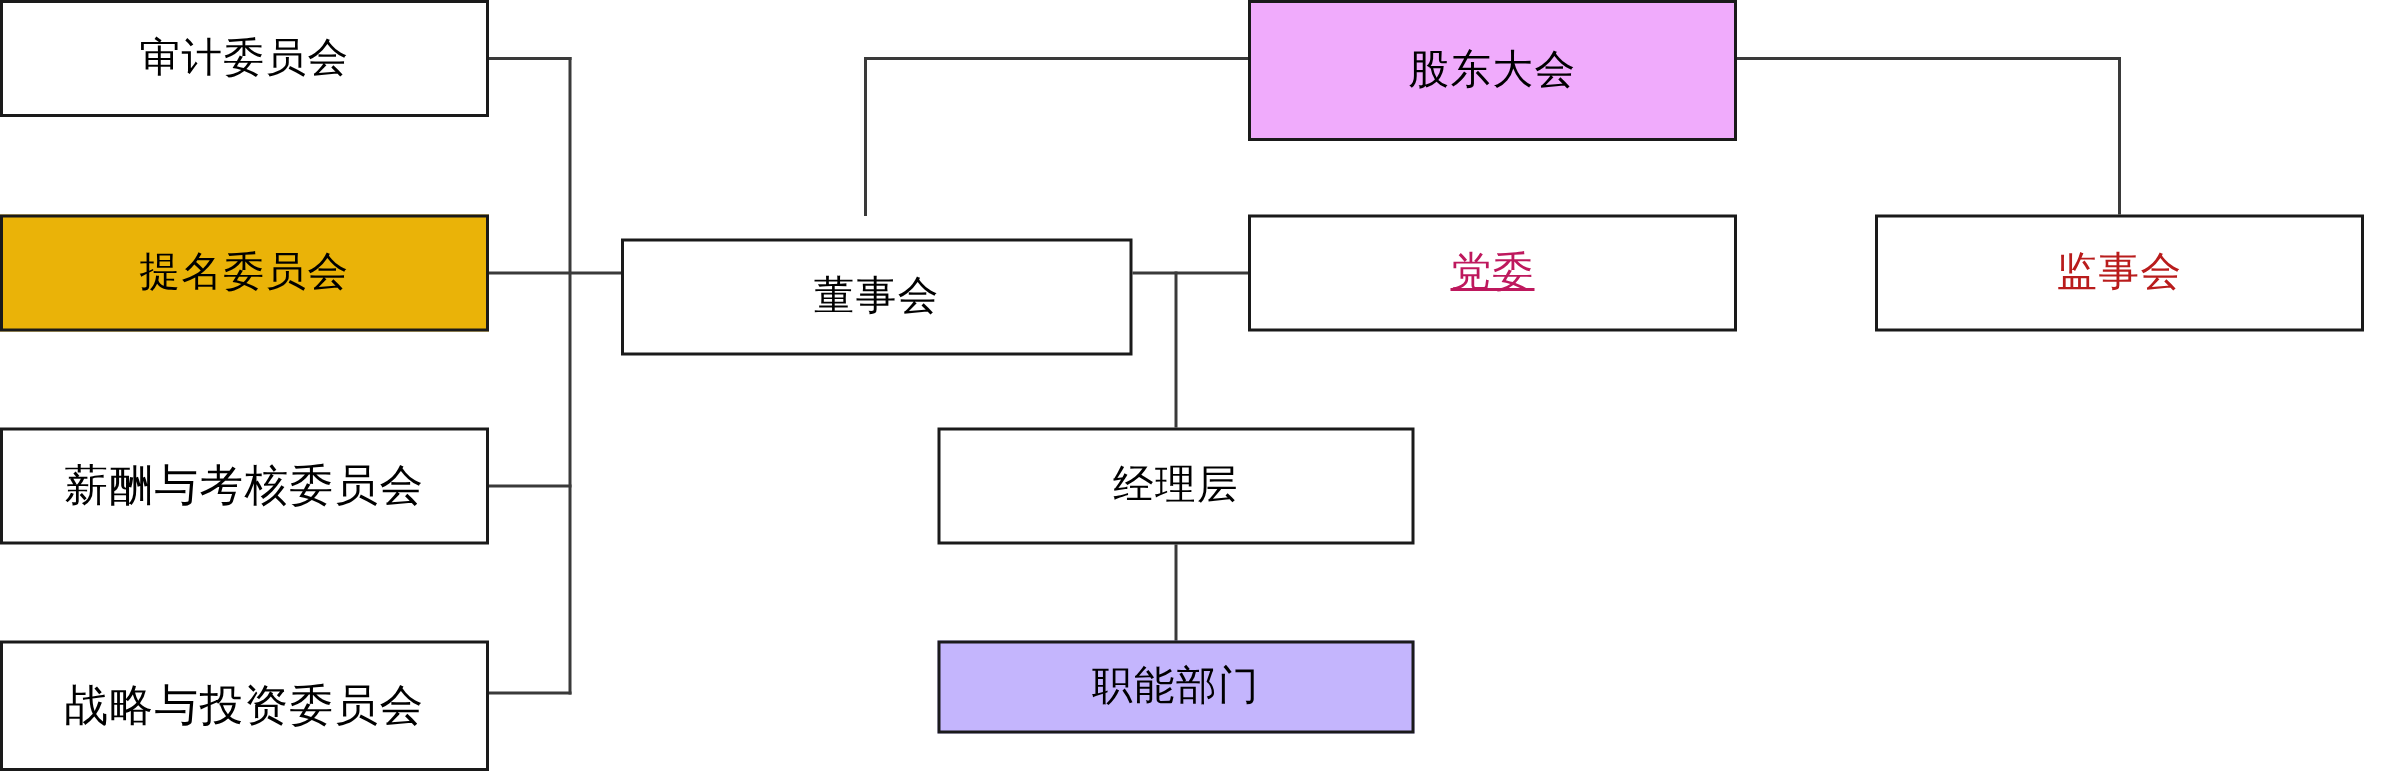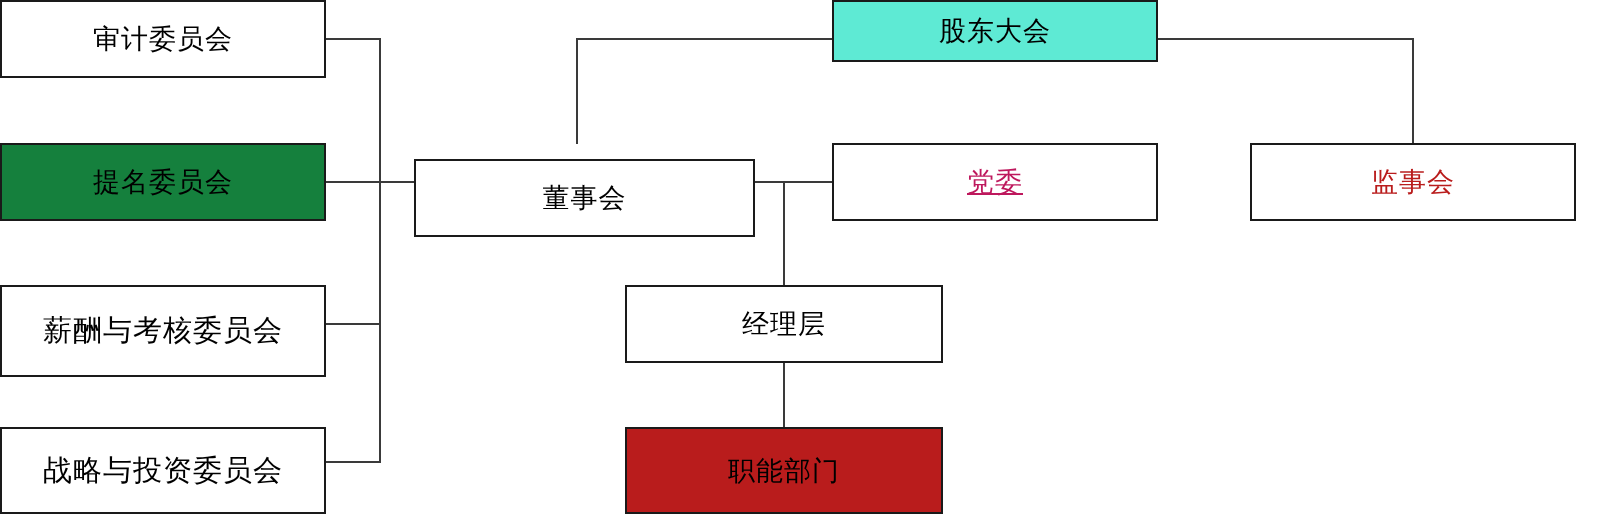--- a/index.html
+++ b/index.html
@@ -63,42 +63,42 @@
         <polyline points="326,39 380,39" stroke="#3a3a3a" fill="none" stroke-width="2"></polyline>
         <polyline points="326,324 380,324" stroke="#3a3a3a" fill="none" stroke-width="2"></polyline>
         <polyline points="326,462 380,462" stroke="#3a3a3a" fill="none" stroke-width="2"></polyline>
       </g>
   </svg>
 
   <div id="node-layer">
       <div class="org-node" style="left: 0px; top: 0px; width: 326px; height: 78px; border-color: rgb(26, 26, 26); background: rgb(255, 255, 255);">
         <span class="org-node-label" style="color: rgb(0, 0, 0);">审计委员会</span>
       </div>
-      <div class="org-node" style="left: 0px; top: 143px; width: 326px; height: 78px; border-color: rgb(26, 26, 26); background: #15803d;">
+      <div class="org-node" style="left: 0px; top: 143px; width: 326px; height: 78px; border-color: rgb(26, 26, 26); background: #eab308;">
         <span class="org-node-label" style="color: rgb(0, 0, 0);">提名委员会</span>
       </div>
-      <div class="org-node node-small" style="left: 0px; top: 285px; width: 326px; height: 92px; border-color: rgb(26, 26, 26); background: rgb(255, 255, 255);">
+      <div class="org-node node-small" style="left: 0px; top: 285px; width: 326px; height: 78px; border-color: rgb(26, 26, 26); background: rgb(255, 255, 255);">
         <span class="org-node-label" style="color: rgb(0, 0, 0);">薪酬与考核委员会</span>
       </div>
       <div class="org-node node-small" style="left: 0px; top: 427px; width: 326px; height: 87px; border-color: rgb(26, 26, 26); background: rgb(255, 255, 255);">
         <span class="org-node-label" style="color: rgb(0, 0, 0); text-align: right;">战略与投资委员会</span>
       </div>
-      <div class="org-node" style="left: 832px; top: 0px; width: 326px; height: 62px; border-color: rgb(26, 26, 26); background: #5eead4;">
+      <div class="org-node" style="left: 832px; top: 0px; width: 326px; height: 94px; border-color: rgb(26, 26, 26); background: #f0abfc;">
         <span class="org-node-label" style="color: rgb(0, 0, 0);">股东大会</span>
       </div>
       <div class="org-node" style="left: 414px; top: 143px; width: 341px; height: 78px; border-color: rgb(26, 26, 26); background: rgb(255, 255, 255); margin-top: 16px;">
         <span class="org-node-label" style="color: rgb(0, 0, 0);">董事会</span>
       </div>
       <div class="org-node" style="left: 832px; top: 143px; width: 326px; height: 78px; border-color: rgb(26, 26, 26); background: rgb(255, 255, 255);">
         <span class="org-node-label" style="color: #be185d; text-decoration: underline;">党委</span>
       </div>
       <div class="org-node" style="left: 1250px; top: 143px; width: 326px; height: 78px; border-color: rgb(26, 26, 26); background: rgb(255, 255, 255);">
         <span class="org-node-label" style="color: #b91c1c;">监事会</span>
       </div>
       <div class="org-node" style="left: 625px; top: 285px; width: 318px; height: 78px; border-color: rgb(26, 26, 26); background: rgb(255, 255, 255);">
         <span class="org-node-label" style="color: rgb(0, 0, 0);">经理层</span>
       </div>
-      <div class="org-node" style="left: 625px; top: 427px; width: 318px; height: 87px; border-color: rgb(26, 26, 26); background: #b91c1c;">
+      <div class="org-node" style="left: 625px; top: 427px; width: 318px; height: 62px; border-color: rgb(26, 26, 26); background: #c4b5fd;">
         <span class="org-node-label" style="color: rgb(0, 0, 0);">职能部门</span>
       </div>
     </div>
 
 </div>
 
 </body></html>

